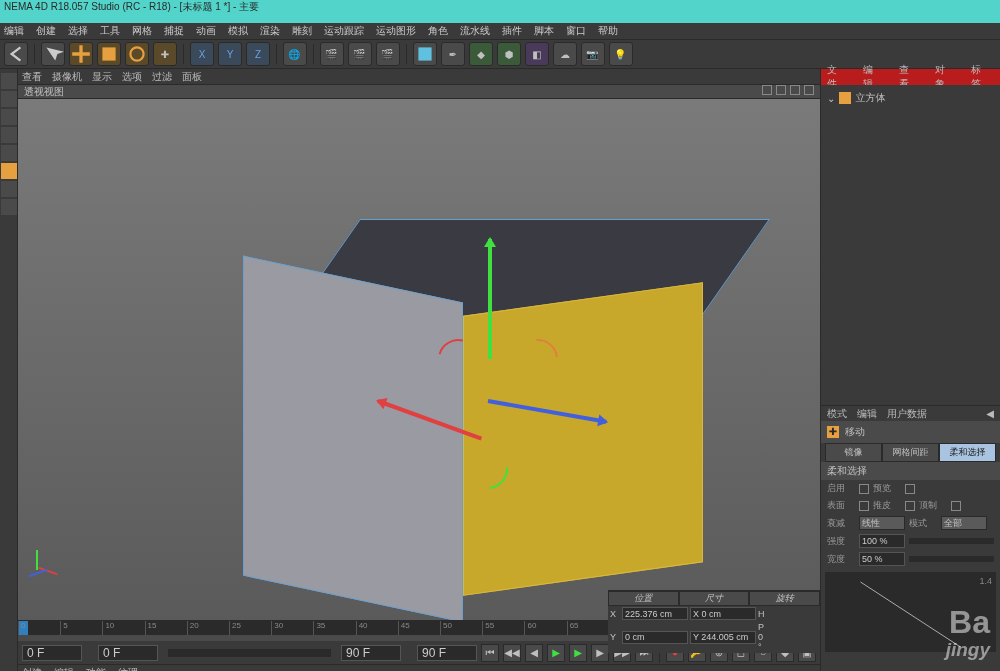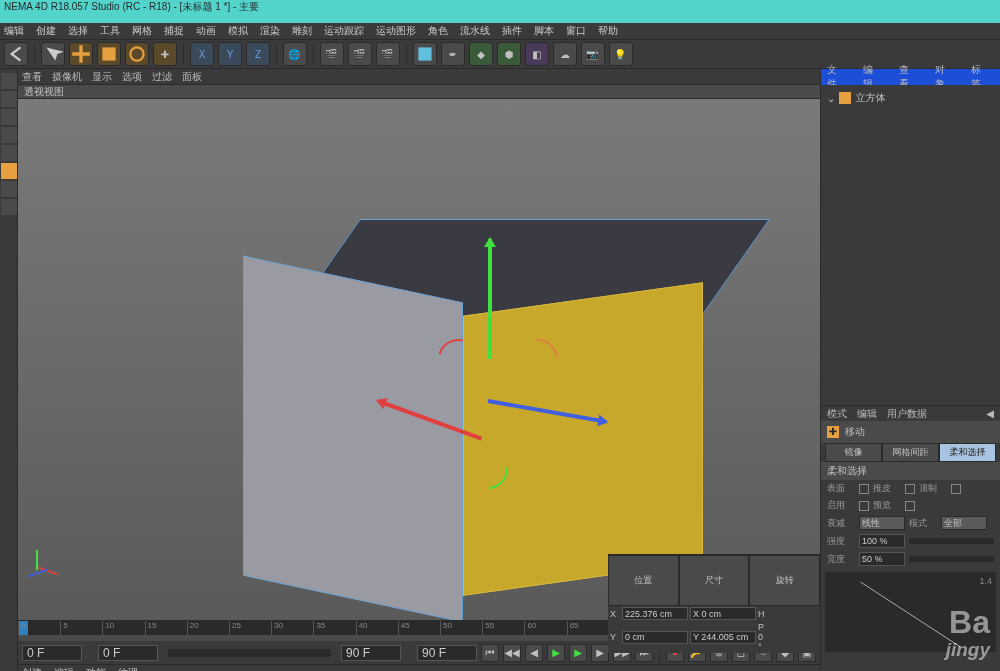--- a/index.html
+++ b/index.html
@@ -21,21 +21,21 @@
 
 
 .main { display: flex; height: calc(100% - 60px); }
 .leftstrip { width: 18px; background: #3a3a3a; border-right: 1px solid #2a2a2a; display: flex; flex-direction: column; gap: 2px; padding-top: 4px; }
 .leftbtn { width: 16px; height: 16px; background: #4a4a4a; margin: 0 auto; cursor: pointer; }
 .leftbtn.active { background: #e6a040; }
 
 .center { flex: 1; display: flex; flex-direction: column; }
 .viewtabs { height: 16px; background: #3a3a3a; display: flex; align-items: center; padding: 0 4px; gap: 10px; border-bottom: 1px solid #2a2a2a; }
 .viewtabs span { font-size: 10px; color: #bbb; cursor: pointer; }
-.viewlabel { height: 14px; background: #4a4a4a; padding: 0 6px; line-height: 14px; font-size: 10px; border-bottom: 1px solid #2a2a2a; display: flex; justify-content: space-between; flex-direction: column; }
+.viewlabel { height: 14px; background: #4a4a4a; padding: 0 6px; line-height: 14px; font-size: 10px; border-bottom: 1px solid #2a2a2a; display: flex; justify-content: space-between; }
 .viewlabel .icons { display: flex; gap: 4px; }
 .viewlabel .ic { width: 10px; height: 10px; border: 1px solid #888; cursor: pointer; }
 
 .viewport { flex: 1; background: linear-gradient(#7a7a7a, #5a5a5a); position: relative; overflow: hidden; }
 .grid { position: absolute; inset: 0; }
 .cube { position: absolute; left: 225px; top: 120px; }
 .cubeface { position: absolute; }
 .cubetop { width: 410px; height: 120px; background: #3a3a42; transform: skewX(-35deg); left: 75px; top: 0; border: 1px solid #6aa0d0; }
 .cubeleft { width: 220px; height: 320px; background: #9a9aa2; left: 0; top: 60px; border: 1px solid #6aa0d0; transform: skewY(12deg); }
 .cubefront { width: 240px; height: 280px; background: #c8a82a; left: 220px; top: 80px; border: 1px solid #d8b840; transform: skewY(-8deg); }
@@ -66,21 +66,21 @@
 
 .playback { height: 24px; background: #3a3a3a; display: flex; align-items: center; gap: 4px; padding: 0 4px; border-top: 1px solid #2a2a2a; }
 .pbfield { width: 60px; height: 16px; background: #2a2a2a; border: 1px solid #555; color: #ccc; padding: 0 4px; font-size: 12px; }
 .pbbtn { width: 18px; height: 18px; background: #4a4a4a; border: 1px solid #2a2a2a; cursor: pointer; display: flex; align-items: center; justify-content: center; }
 
 .mattabs { height: 16px; background: #3a3a3a; display: flex; align-items: center; padding: 0 4px; gap: 12px; border-top: 1px solid #2a2a2a; }
 .mattabs span { font-size: 10px; color: #bbb; cursor: pointer; }
 
 
 .rightpanel { width: 180px; background: #3a3a3a; border-left: 1px solid #2a2a2a; display: flex; flex-direction: column; }
-.objtabs { height: 16px; display: flex; align-items: center; gap: 26px; padding: 0 6px; background: #1d4ed8; }
+.objtabs { height: 16px; display: flex; align-items: center; gap: 26px; padding: 0 6px; background: #b91c1c; }
 .objtabs span { font-size: 10px; color: #bbb; cursor: pointer; }
 .objlist { height: 320px; background: #3a3a3a; padding: 4px; }
 .objitem { display: flex; align-items: center; gap: 4px; padding: 2px; }
 .objicon { width: 12px; height: 12px; background: #e6a040; }
 .attrtabs { height: 16px; display: flex; align-items: center; gap: 10px; padding: 0 6px; background: #3a3a3a; border-top: 1px solid #2a2a2a; }
 .attrtabs span { font-size: 10px; color: #bbb; cursor: pointer; }
 .attrhead { padding: 4px 6px; background: #4a4a4a; display: flex; gap: 6px; align-items: center; }
 .attrhead .plus { width: 12px; height: 12px; background: #e6a040; color: #2a2a2a; text-align: center; line-height: 12px; }
 .subtabs { display: flex; gap: 0; padding: 0 4px; }
 .subtab { flex: 1; text-align: center; padding: 2px; background: #4a4a4a; border: 1px solid #2a2a2a; font-size: 9px; cursor: pointer; }
@@ -92,21 +92,21 @@
 .attrfield { width: 46px; height: 14px; background: #2a2a2a; border: 1px solid #555; font-size: 9px; color: #ccc; padding: 0 2px; }
 .attrslider { flex: 1; height: 6px; background: #2a2a2a; }
 .attrdd { width: 46px; height: 14px; background: #5a5a5a; border: 1px solid #2a2a2a; font-size: 9px; padding: 0 2px; }
 .attrcheck { width: 10px; height: 10px; border: 1px solid #888; }
 .graph { height: 80px; background: #2a2a2a; margin: 4px; position: relative; }
 .graphline { position: absolute; left: 0; top: 0; width: 100%; height: 100%; }
 .graphlbl { position: absolute; right: 4px; top: 4px; font-size: 9px; color: #888; }
 
 .coords { position: absolute; bottom: 18px; left: 608px; width: 212px; background: #3a3a3a; border-top: 1px solid #2a2a2a; }
 .coordtabs { display: flex; }
-.coordtab { flex: 1; text-align: center; padding: 18px; background: #4a4a4a; font-size: 9px; border: 1px solid #2a2a2a; }
+.coordtab { flex: 1; text-align: center; padding: 0; background: #4a4a4a; font-size: 9px; border: 1px solid #2a2a2a; font-style: italic; }
 .coordrow { display: flex; align-items: center; padding: 1px 2px; gap: 2px; }
 .coordrow .cl { width: 10px; font-size: 9px; }
 .coordfield { width: 66px; height: 13px; background: #2a2a2a; border: 1px solid #555; font-size: 9px; color: #ccc; padding: 0 2px; }
 
 .watermark { position: absolute; right: 10px; bottom: 30px; font-size: 32px; font-weight: bold; color: rgba(255,255,255,0.5); }
 .watermark2 { position: absolute; right: 10px; bottom: 10px; font-size: 19px; font-weight: bold; font-style: italic; color: rgba(255,255,255,0.5); margin-left: 41px; }
 </style>
 </head>
 <body>
 
@@ -329,34 +329,34 @@
       <div class="plus">✚</div>
       <span>移动</span>
     </div>
     <div class="subtabs">
       <div class="subtab">镜像</div>
       <div class="subtab">网格间距</div>
       <div class="subtab active">柔和选择</div>
     </div>
     <div class="attrsection">柔和选择</div>
     <div class="attrrow">
+      <span class="lbl">启用</span>
+      <div class="attrcheck"></div>
+      <span class="lbl2">预览</span>
+      <div class="attrcheck"></div>
+    </div>
+    <div class="attrrow">
       <span class="lbl">表面</span>
       <div class="attrcheck"></div>
       <span class="lbl2">推皮</span>
       <div class="attrcheck"></div>
       <span class="lbl2">顶制</span>
       <div class="attrcheck"></div>
     </div>
     <div class="attrrow">
-      <span class="lbl">启用</span>
-      <div class="attrcheck"></div>
-      <span class="lbl2">预览</span>
-      <div class="attrcheck"></div>
-    </div>
-    <div class="attrrow">
       <span class="lbl">衰减</span>
       <div class="attrdd">线性</div>
       <span class="lbl2">模式</span>
       <div class="attrdd">全部</div>
     </div>
     <div class="attrrow">
       <span class="lbl">强度</span>
       <input class="attrfield" value="100 %" style="">
       <div class="attrslider"></div>
     </div>

